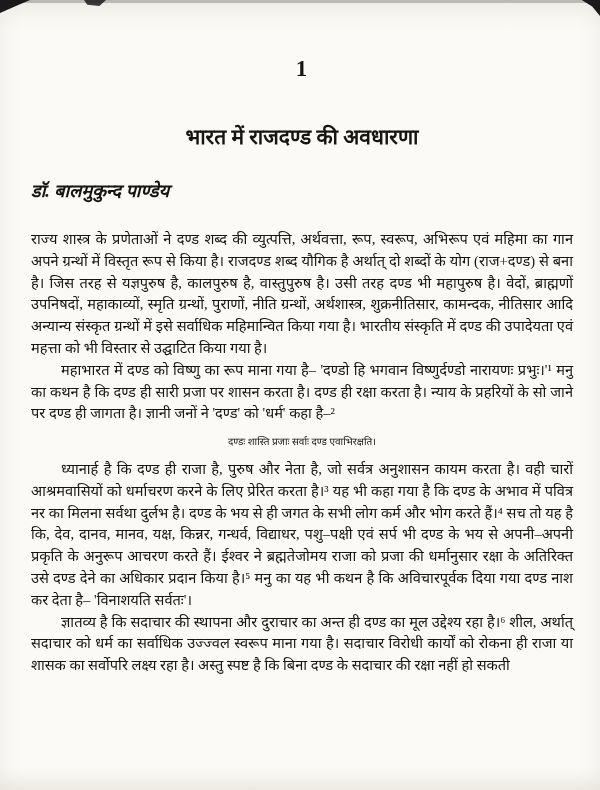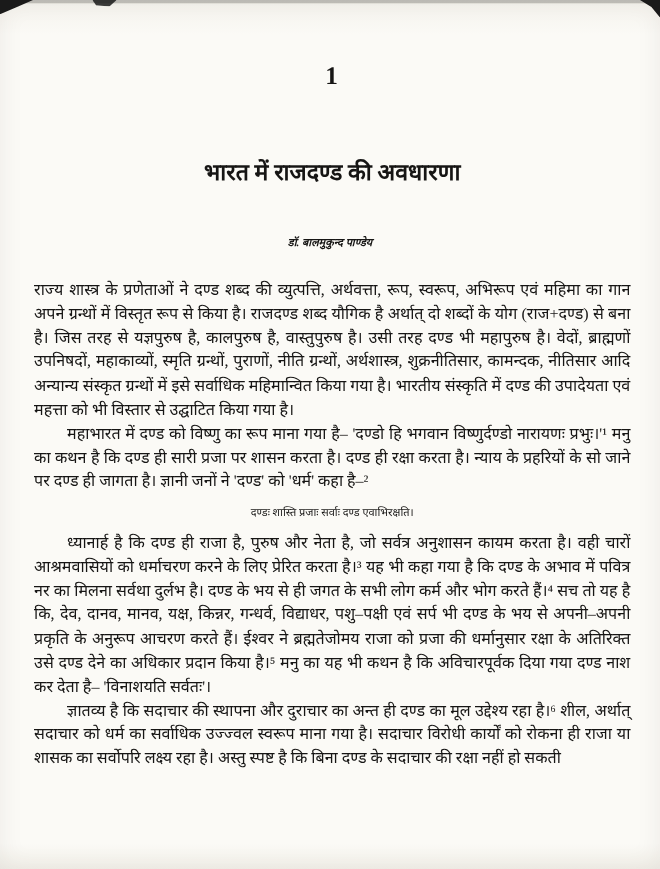--- a/index.html
+++ b/index.html
@@ -57,30 +57,30 @@
   }
 
   .chapter-number {
     text-align: center;
     font-size: 23px;
     font-weight: bold;
     letter-spacing: 1px;
   }
 
   .page-title {
-    margin-top: 60px;
+    margin-top: 40px;
     text-align: center;
     font-size: 21px;
     font-weight: bold;
   }
 
   .author-line {
-    margin-top: 43px;
-    text-align: center;
-    font-size: 10px;
+    margin-top: 28px;
+    text-align: left;
+    font-size: 18px;
     font-weight: bold;
     font-style: italic;
     padding-right: 4px;
   }
 
   .body-text {
     margin-top: 27px;
     font-size: 14.6px;
     line-height: 21.8px;
     text-align: justify;

